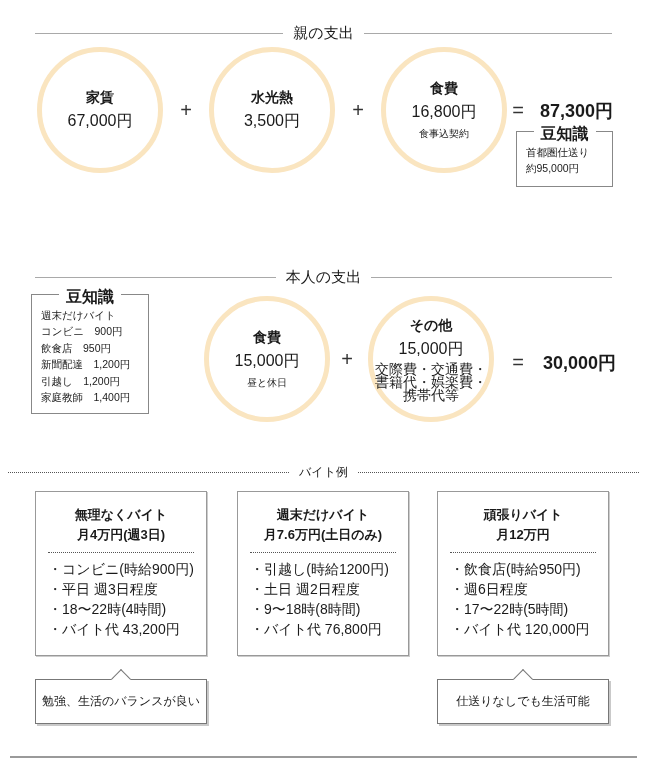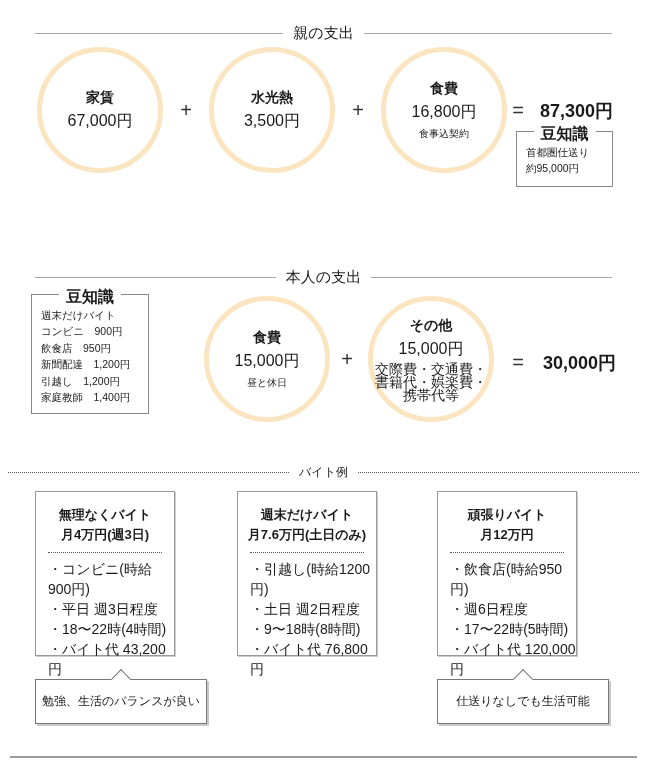--- a/index.html
+++ b/index.html
@@ -31,21 +31,21 @@
   
   .tipbox{position:absolute;border:1px solid #888;background:#fff;}
   .tip-legend{
     position:absolute;top:-8px;left:50%;transform:translateX(-50%);
     background:#fff;padding:0 7px;font-weight:bold;font-size:16px;white-space:nowrap;
   }
   .tip-lines{padding:12px 4px 0 9px;font-size:10.5px;line-height:16.4px;}
 
   
   .card{
-    position:absolute;top:491px;width:140px;height:165px;background:#fff;
+    position:absolute;top:491px;width:172px;height:165px;background:#fff;
     border:1px solid #999;box-shadow:1px 1px 0 #cccccc;box-sizing:border-box;
   }
   .card-title{margin-top:13px;text-align:center;font-weight:bold;font-size:13px;line-height:20px;}
   .card-divider{margin:7px 12px 6px 12px;border-top:1.6px dotted #555;height:0;}
   .card-bullets{padding-left:12px;font-size:14px;line-height:20px;}
 
   
   .caption{
     position:absolute;top:679px;width:172px;height:45px;background:#fff;
     border:1px solid #777;box-shadow:2px 2px 0 #c9c9c9;box-sizing:border-box;

